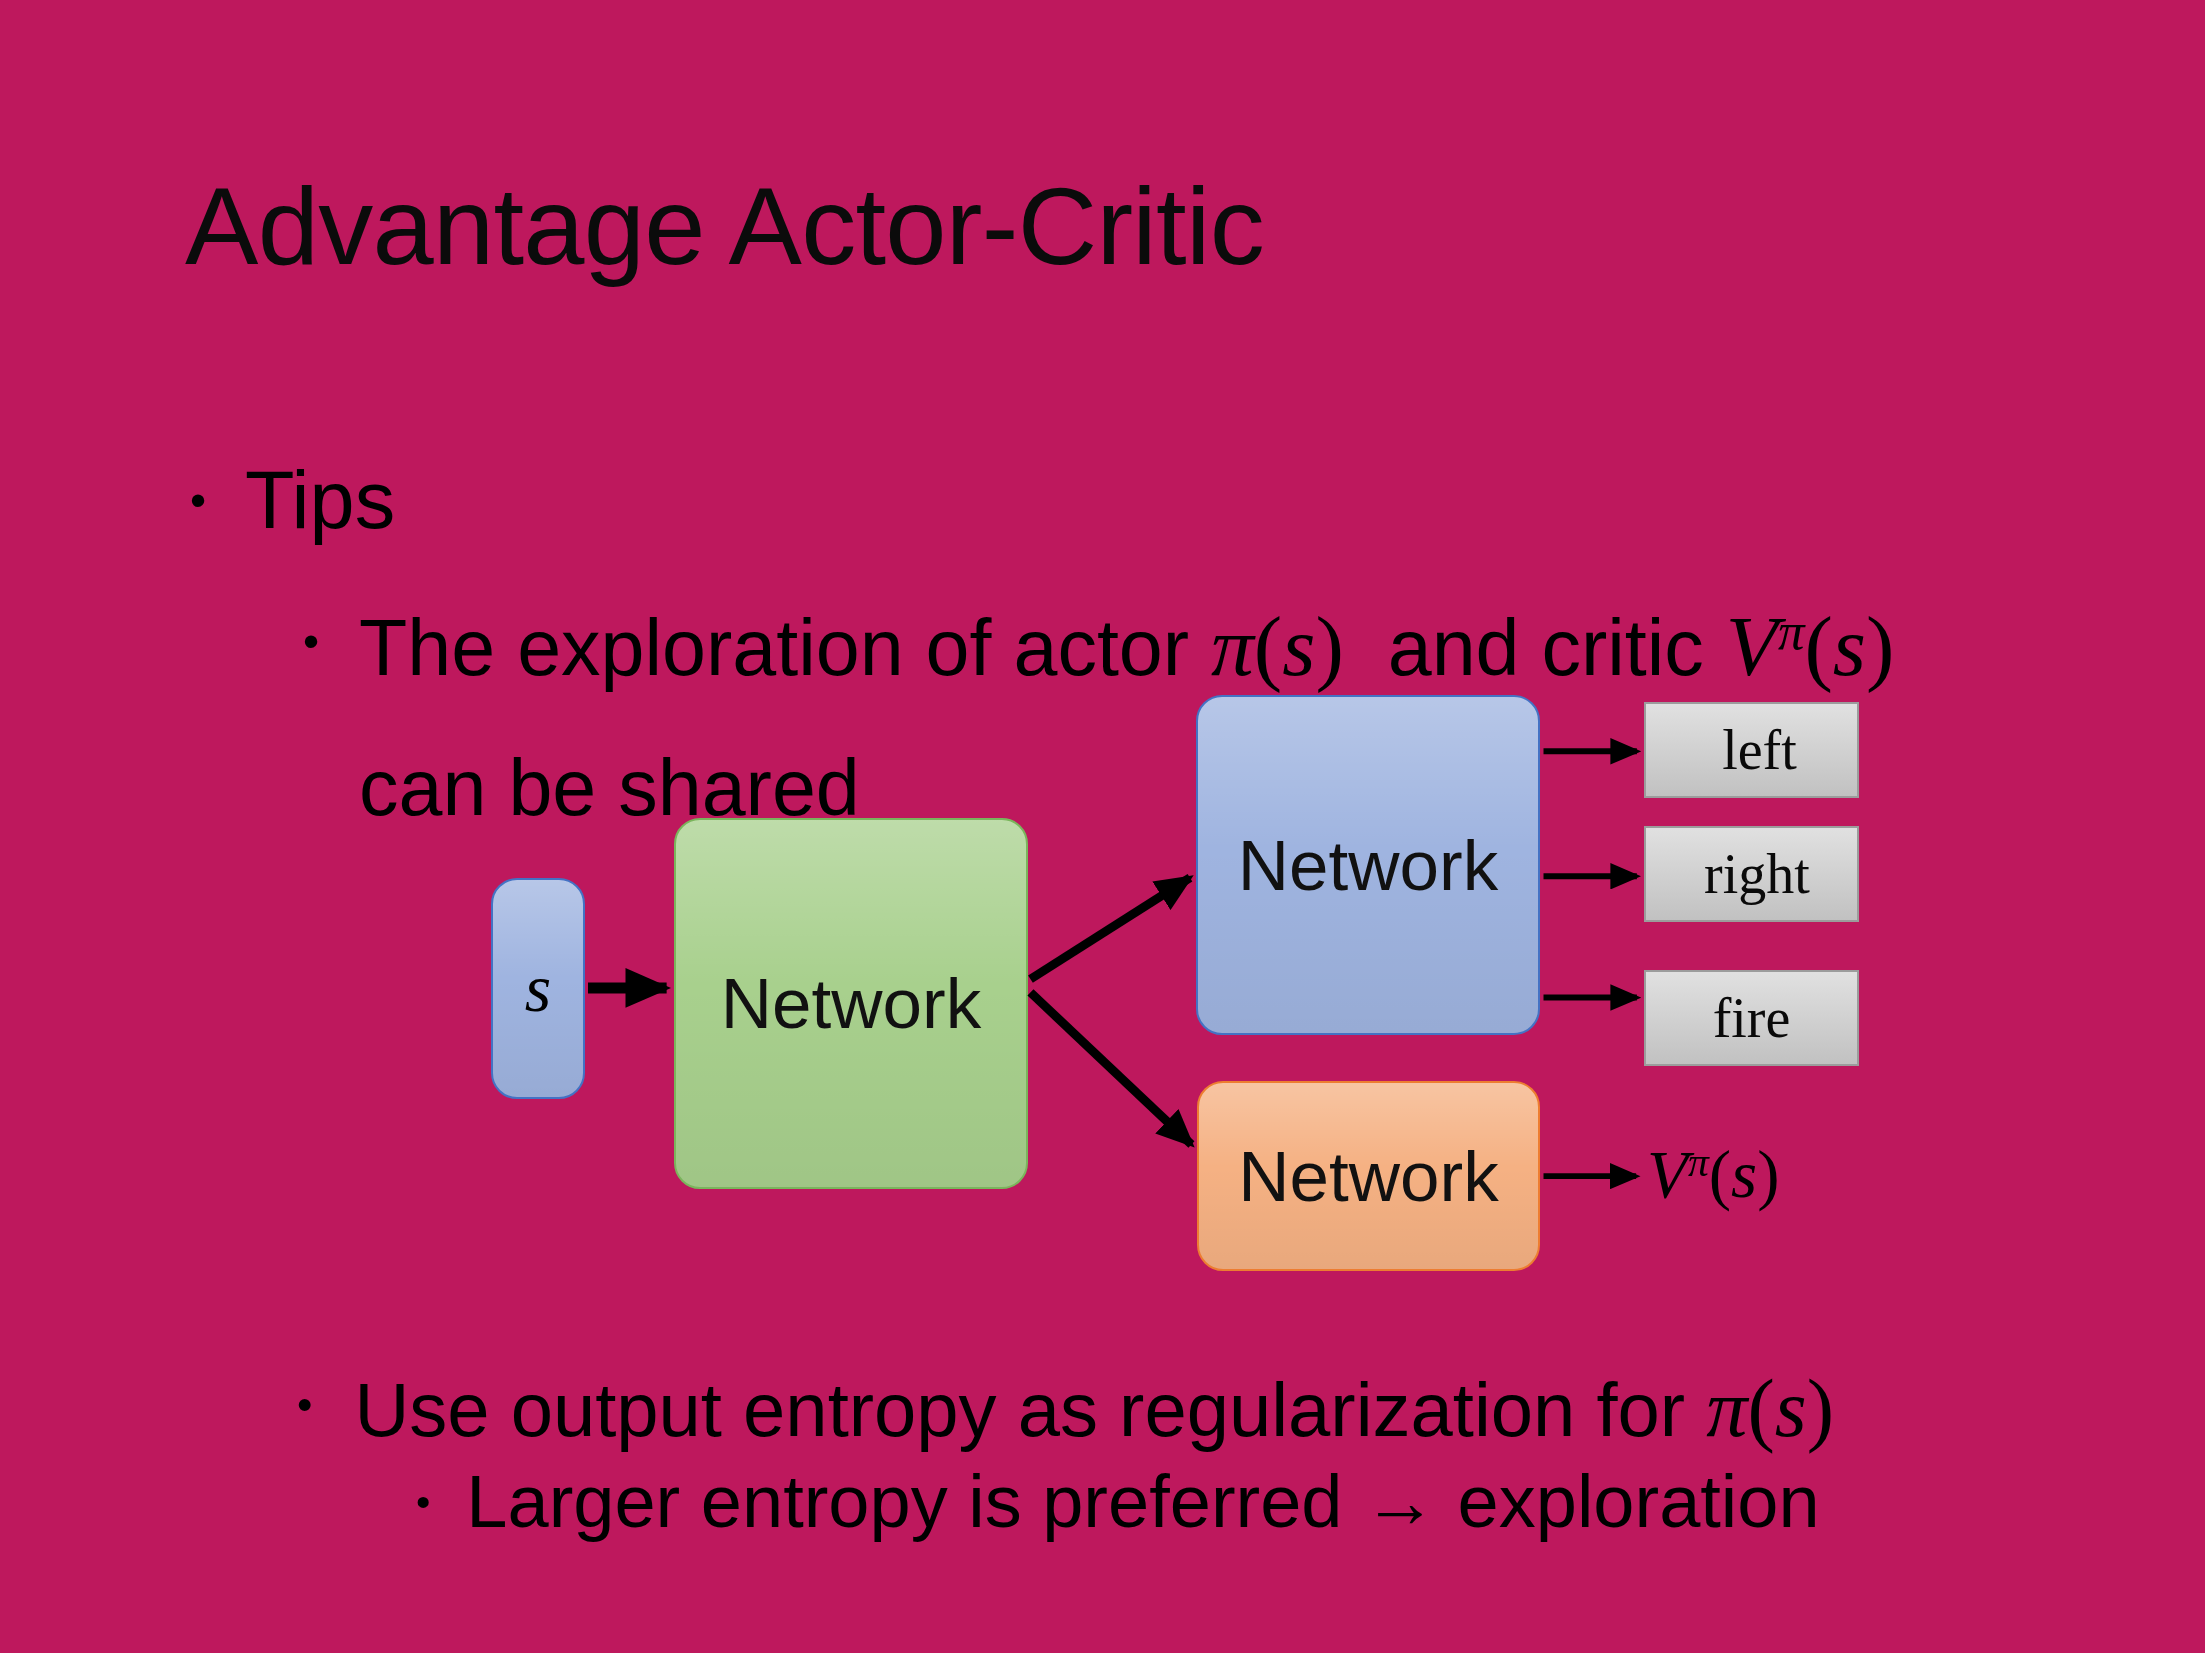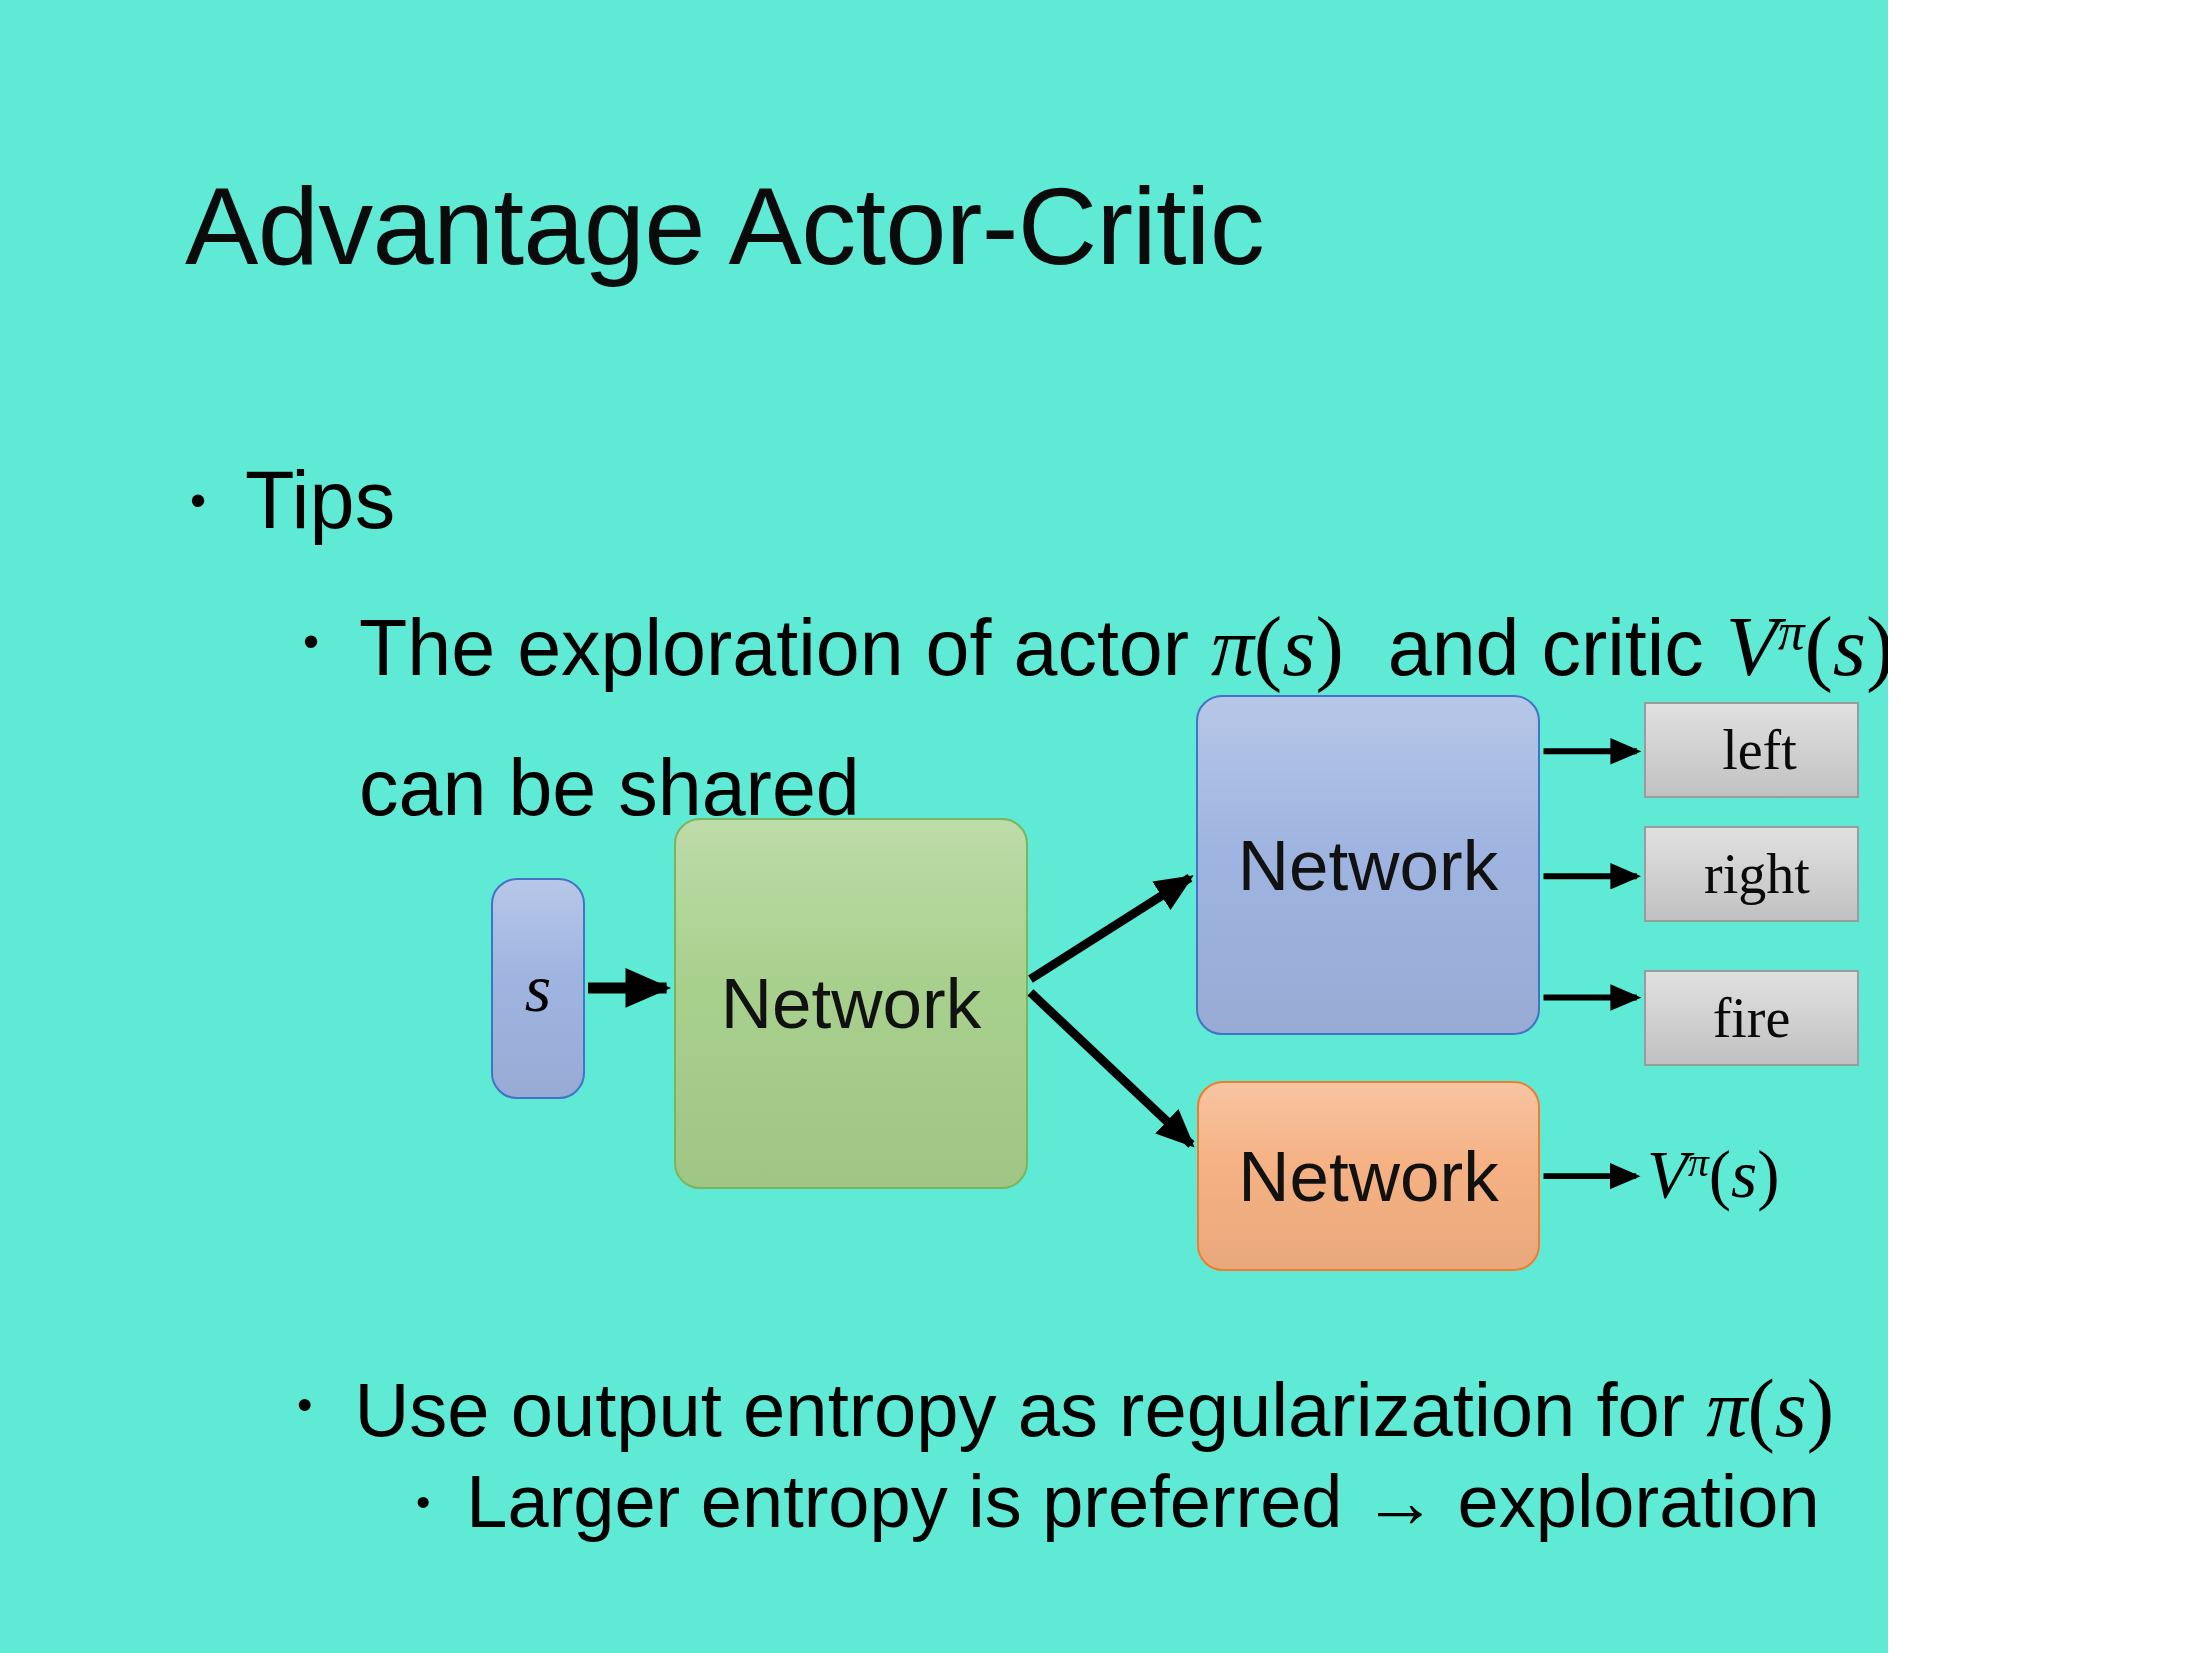--- a/index.html
+++ b/index.html
@@ -1,17 +1,17 @@
 <!DOCTYPE html>
 <html style="--blue-fill: #9fb4e0; --blue-border: #4472c4; --green-fill: #a8d08d; --green-border: #7ab55c; --orange-fill: #f5b183; --orange-border: #ed7d31; --gray-fill: #d0d0d0; --gray-border: #9c9c9c; --arrow-color: #000000;font-size:11.8px"><head>
 <meta charset="utf-8">
 <style>
   html,body{margin:0;padding:0;background:#fff;}
   #slide{
-    position:relative;width:1888px;height:1654px;background:#5eead4;
+    position:relative;width:2205px;height:1654px;background:#be185d;
     font-family:"Liberation Sans",sans-serif;color:#000;overflow:hidden;
   }
   
   .title{
     position:absolute;left:185px;top:160px;
     font-size:110px;letter-spacing:-0.7px;line-height:1.2;color:#0b0b0b;
   }
   .brow{position:absolute;display:flex;align-items:flex-start;white-space:nowrap;}
   .dot{flex:0 0 auto;}
   .tips-row{left:190px;top:452px;font-size:81px;line-height:97px;}

